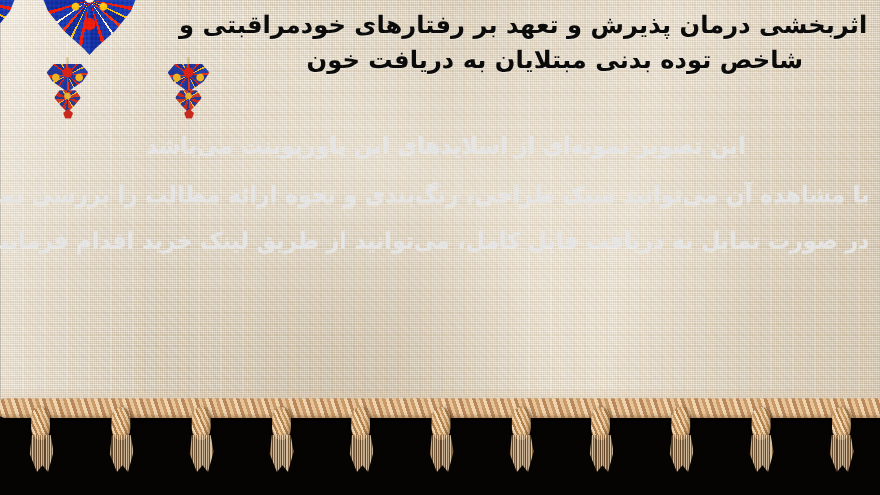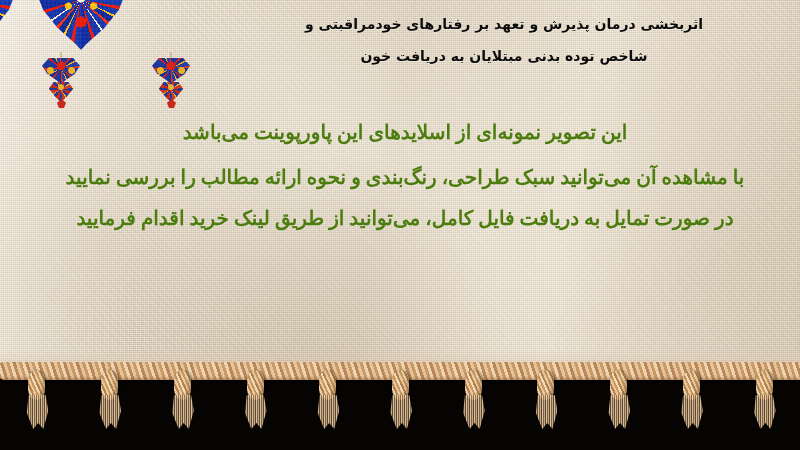--- a/index.html
+++ b/index.html
@@ -207,43 +207,42 @@
 
   
   .title-block {
     position: absolute;
     left: 220px; top: 8px;
     width: 568px;
     text-align: center;
     direction: rtl;
   }
   .title-line {
-    font-size: 14px;
+    font-size: 22px;
     font-weight: 700;
     color: #0b0b0b;
     line-height: 32px;
     letter-spacing: 0px;
     white-space: nowrap;
     text-shadow: 0 1px 0 rgba(255,255,255,0.25);
   }
   .body-block {
     position: absolute;
     left: 20px; top: 112px;
     width: 770px;
     text-align: center;
     direction: rtl;
   }
   .body-line {
     font-size: 20px;
     font-weight: 700;
-    color: #4d7c0f;
+    color: #e5e5e5;
     line-height: 41px;
     white-space: nowrap;
     text-shadow: 0 1px 0 rgba(255,255,255,0.22);
-    font-family: Liberation Serif, serif;
   }
   .body-line.first { margin-bottom: 4px; }
 </style>
 </head>
 <body>
 
 <div id="slide">
 
   <div class="canvas-bg"></div>
   <div class="canvas-grain"></div>

